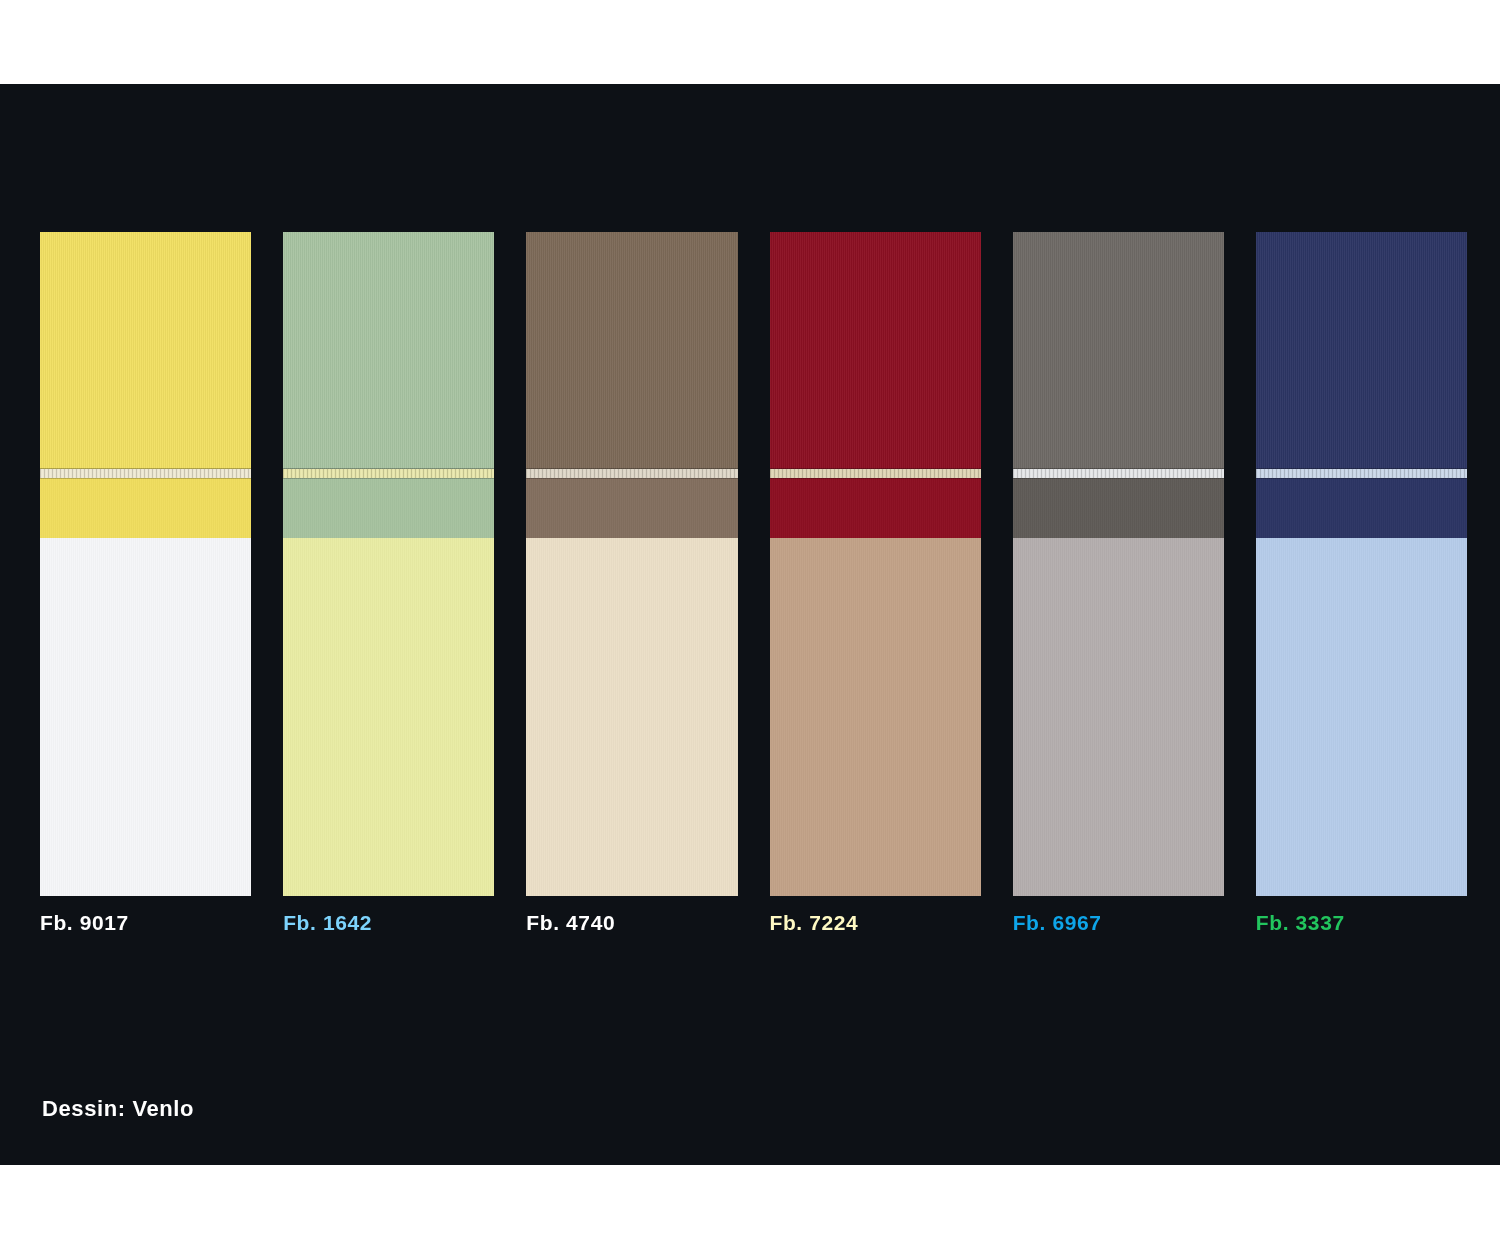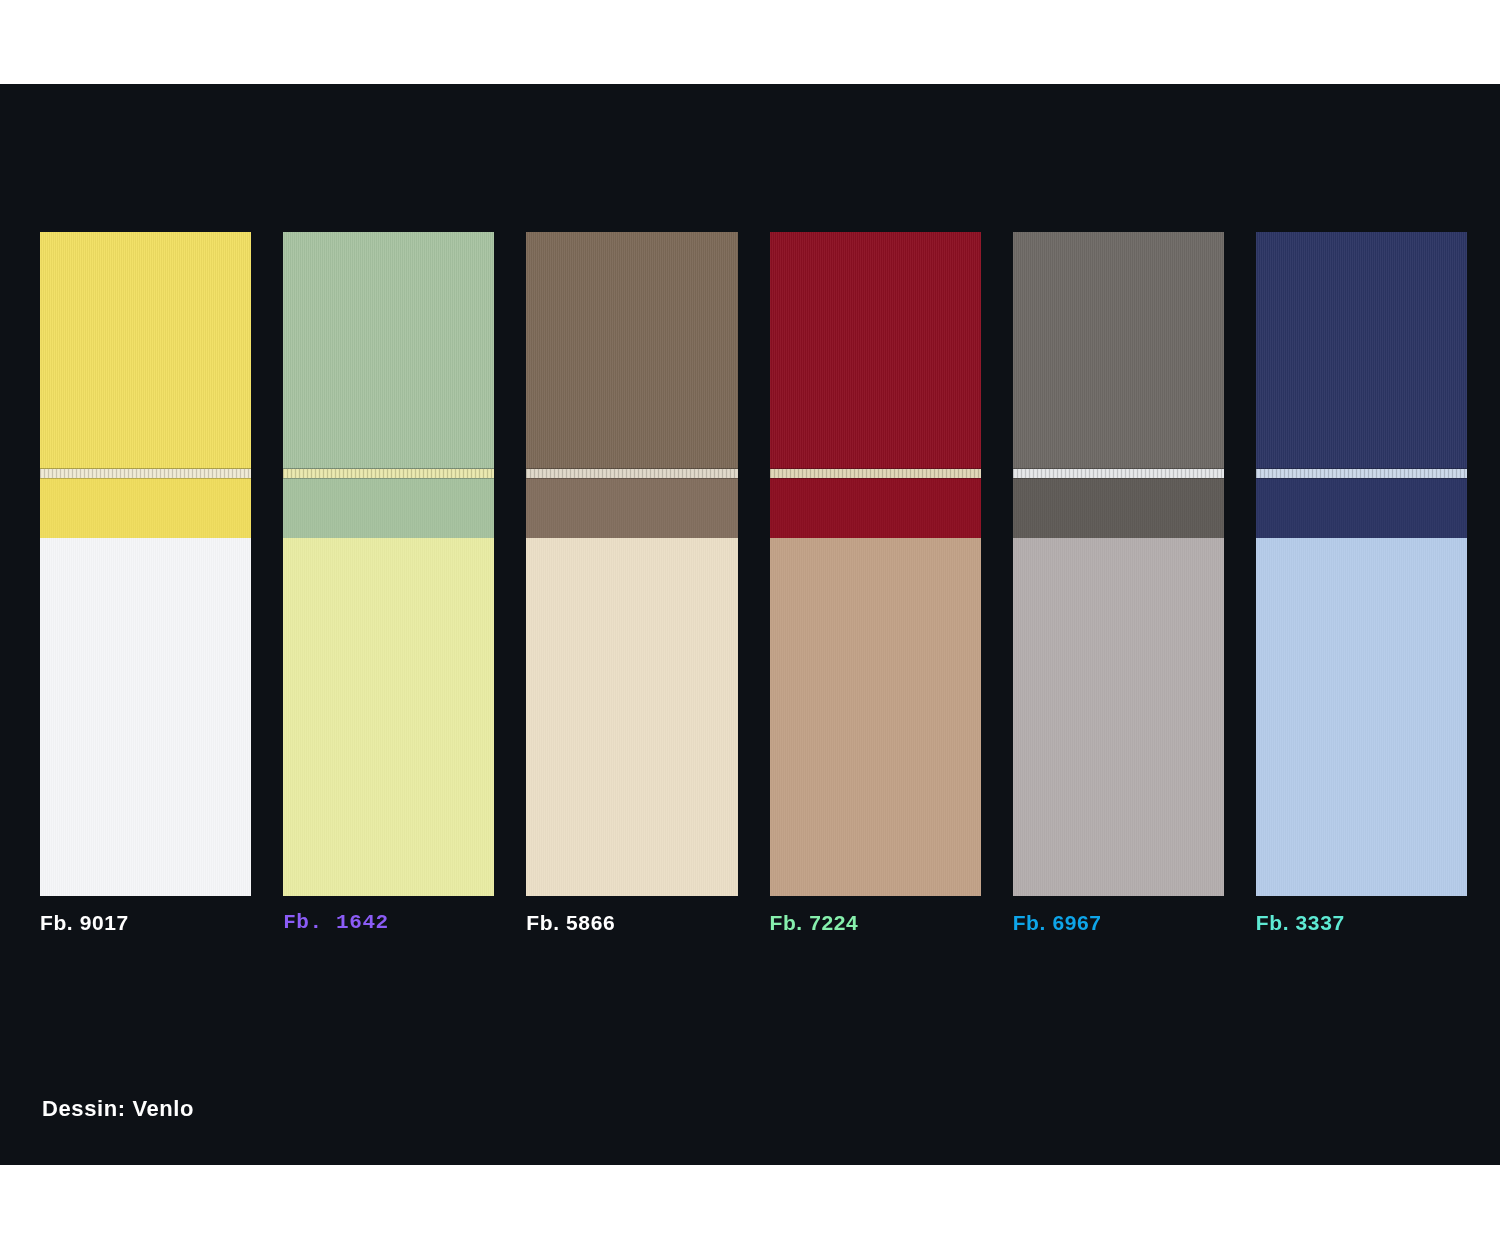--- a/index.html
+++ b/index.html
@@ -213,23 +213,23 @@
         <div class="panel-cuff" style="background-color: rgb(44, 53, 100);"></div>
         <div class="panel-lower" style="background-color: rgb(182, 204, 234);">
             <div class="tex"></div>
           </div>
       </div>
 
     </div>
 
     <div class="label-row">
       <div class="label" style="color: rgb(255, 255, 255);">Fb. 9017</div>
-      <div class="label" style="color: #8b5cf6; font-family: Liberation Mono, monospace;">Fb. 1642</div>
-      <div class="label" style="color: rgb(255, 255, 255);">Fb. 5866</div>
-      <div class="label" style="color: #86efac;">Fb. 7224</div>
+      <div class="label" style="color: #7dd3fc;">Fb. 1642</div>
+      <div class="label" style="color: rgb(255, 255, 255);">Fb. 4740</div>
+      <div class="label" style="color: #fef9c3;">Fb. 7224</div>
       <div class="label" style="color: #0ea5e9;">Fb. 6967</div>
-      <div class="label" style="color: #5eead4;">Fb. 3337</div>
+      <div class="label" style="color: #22c55e;">Fb. 3337</div>
     </div>
 
     <div class="caption" style="color: rgb(255, 255, 255);">Dessin: Venlo</div>
 
   </div>
 </div>
 
 </body></html>

